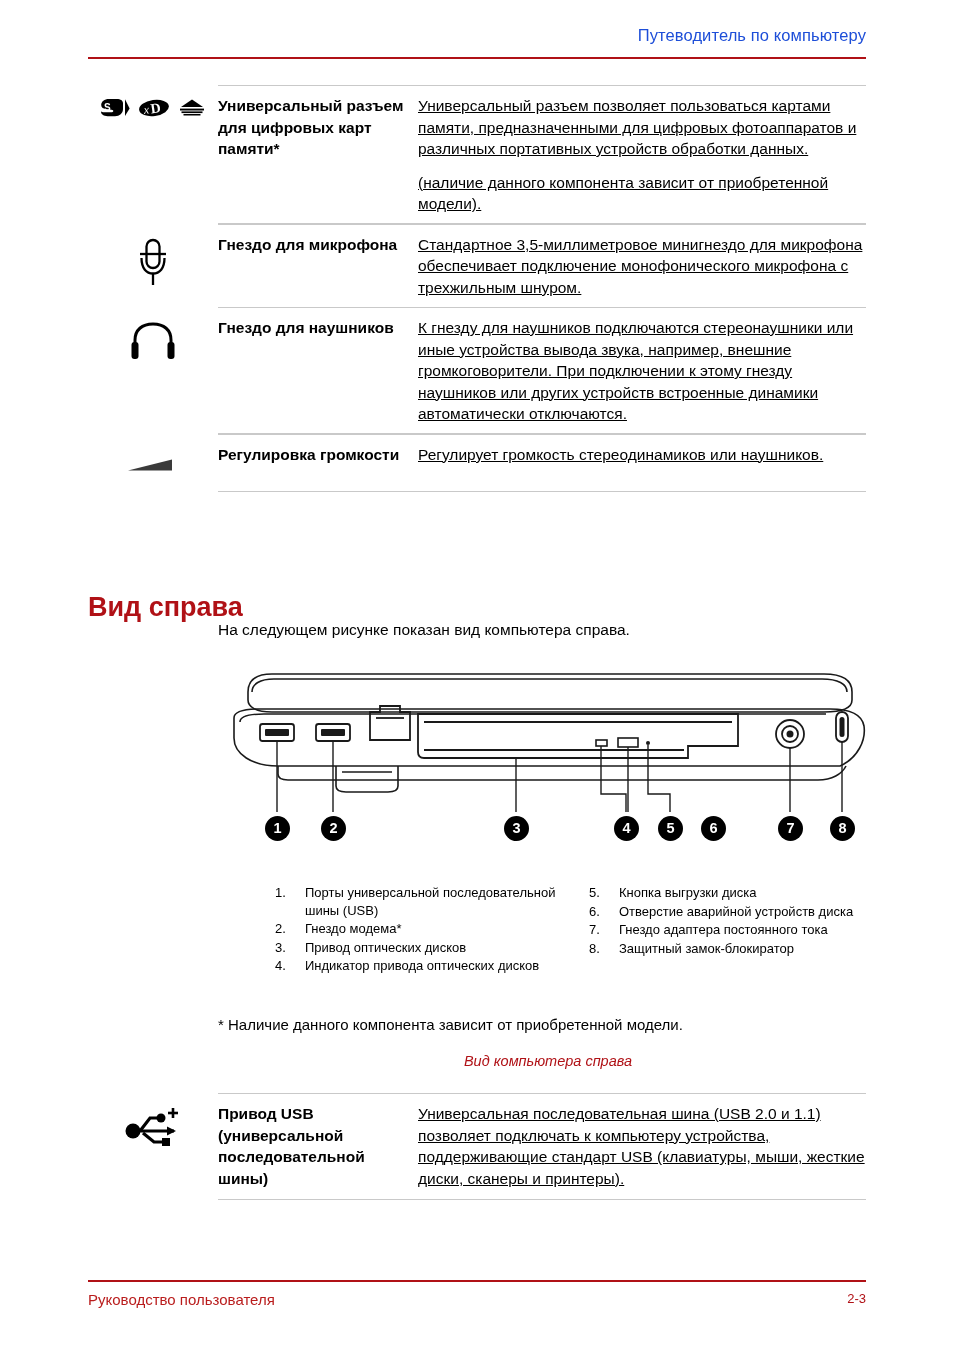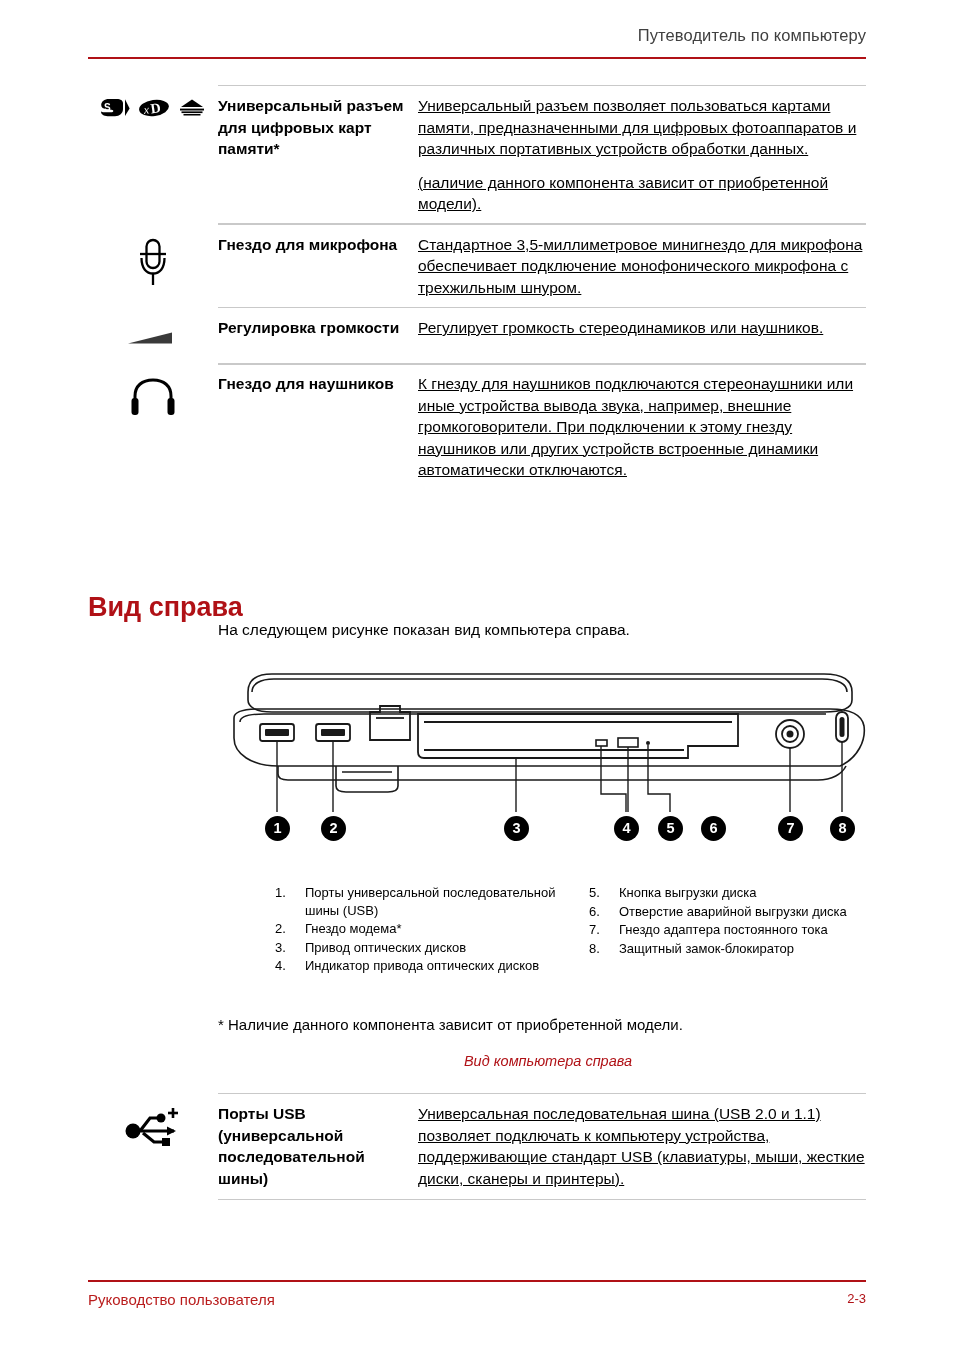--- a/index.html
+++ b/index.html
@@ -22,21 +22,21 @@
 
   
   .page-header {
     position: absolute;
     left: 88px;
     top: 26px;
     width: 778px;
     text-align: right;
   }
   .page-header .htext {
-    color: #404040;
+    color: #1d4ed8;
     font-size: 16.5px;
     letter-spacing: 0.1px;
   }
   .header-rule {
     position: absolute;
     left: 88px;
     top: 57px;
     width: 778px;
     height: 1.6px;
     background: #b01116;
@@ -276,43 +276,43 @@
           <line x1="17" y1="36.5" x2="17" y2="48" stroke="#000" stroke-width="2.3"></line>
           <line x1="4" y1="17" x2="30" y2="17" stroke="#000" stroke-width="2.3"></line>
         </svg>
       </div>
       <div class="spec-name">Гнездо для микрофона</div>
       <div class="spec-desc">
         <p>Стандартное 3,5-миллиметровое минигнездо для микрофона обеспечивает подключение монофонического микрофона с трехжильным шнуром.</p>
       </div>
     </div>
 
-    <div class="spec-row last">
-      <div class="spec-icon">
-        <svg width="56" height="26" viewBox="0 0 56 26" style="margin-top:8px">
-          <path d="M3 15.5 L47 4.5 L47 15.5 Z" fill="#3a3a3a"></path>
-        </svg>
-      </div>
-      <div class="spec-name">Регулировка громкости</div>
-      <div class="spec-desc">
-        <p>Регулирует громкость стереодинамиков или наушников.</p>
-      </div>
-    </div>
-
     <div class="spec-row">
       <div class="spec-icon">
         <svg width="50" height="42" viewBox="0 0 50 42">
           <path d="M7 33 L7 20 C7 10 14 4 25 4 C36 4 43 10 43 20 L43 33" fill="none" stroke="#000" stroke-width="3"></path>
           <rect x="3.5" y="22" width="7" height="17" rx="3" fill="#000"></rect>
           <rect x="39.5" y="22" width="7" height="17" rx="3" fill="#000"></rect>
         </svg>
       </div>
       <div class="spec-name">Гнездо для наушников</div>
       <div class="spec-desc">
         <p>К гнезду для наушников подключаются стереонаушники или иные устройства вывода звука, например, внешние громкоговорители. При подключении к этому гнезду наушников или других устройств встроенные динамики автоматически отключаются.</p>
+      </div>
+    </div>
+
+    <div class="spec-row last">
+      <div class="spec-icon">
+        <svg width="56" height="26" viewBox="0 0 56 26" style="margin-top:8px">
+          <path d="M3 15.5 L47 4.5 L47 15.5 Z" fill="#3a3a3a"></path>
+        </svg>
+      </div>
+      <div class="spec-name">Регулировка громкости</div>
+      <div class="spec-desc">
+        <p>Регулирует громкость стереодинамиков или наушников.</p>
       </div>
     </div>
   </div>
 
   <div class="section-heading" style="top:592px;">Вид справа</div>
   <div class="section-intro" style="top:621px;">На следующем рисунке показан вид компьютера справа.</div>
 
   <div class="figure-wrap" style="top:662px;">
     <svg width="660" height="150" viewBox="0 0 660 150">
       <g fill="none" stroke="#1a1a1a" stroke-width="1.6" stroke-linejoin="round">
@@ -411,21 +411,21 @@
         <span class="legend-text">Индикатор привода оптических дисков</span>
       </div>
     </div>
     <div class="legend-col">
       <div class="legend-item">
         <span class="legend-num">5.</span>
         <span class="legend-text">Кнопка выгрузки диска</span>
       </div>
       <div class="legend-item">
         <span class="legend-num">6.</span>
-        <span class="legend-text">Отверстие аварийной выгрузки диска</span>
+        <span class="legend-text">Отверстие аварийной устройств диска</span>
       </div>
       <div class="legend-item">
         <span class="legend-num">7.</span>
         <span class="legend-text">Гнездо адаптера постоянного тока</span>
       </div>
       <div class="legend-item">
         <span class="legend-num">8.</span>
         <span class="legend-text">Защитный замок-блокиратор</span>
       </div>
     </div>
@@ -444,21 +444,21 @@
           <path d="M16 25 L26 12 L35 12" fill="none" stroke="#000" stroke-width="3.2"></path>
           <circle cx="37" cy="12" r="4.5" fill="#000"></circle>
           <path d="M19 27 L30 36 L38 36" fill="none" stroke="#000" stroke-width="3.2"></path>
           <rect x="38" y="32" width="8" height="8" fill="#000"></rect>
           <g stroke="#000" stroke-width="2.6">
             <line x1="44" y1="7" x2="54" y2="7"></line>
             <line x1="49" y1="2" x2="49" y2="12"></line>
           </g>
         </svg>
       </div>
-      <div class="spec-name">Порты USB (универсальной последовательной шины)</div>
+      <div class="spec-name">Привод USB (универсальной последовательной шины)</div>
       <div class="spec-desc">
         <p>Универсальная последовательная шина (USB 2.0 и 1.1) позволяет подключать к компьютеру устройства, поддерживающие стандарт USB (клавиатуры, мыши, жесткие диски, сканеры и принтеры).</p>
       </div>
     </div>
   </div>
 
   <div class="footer-rule"></div>
   <div class="footer-left">Руководство пользователя</div>
   <div class="footer-right">2-3</div>
 

